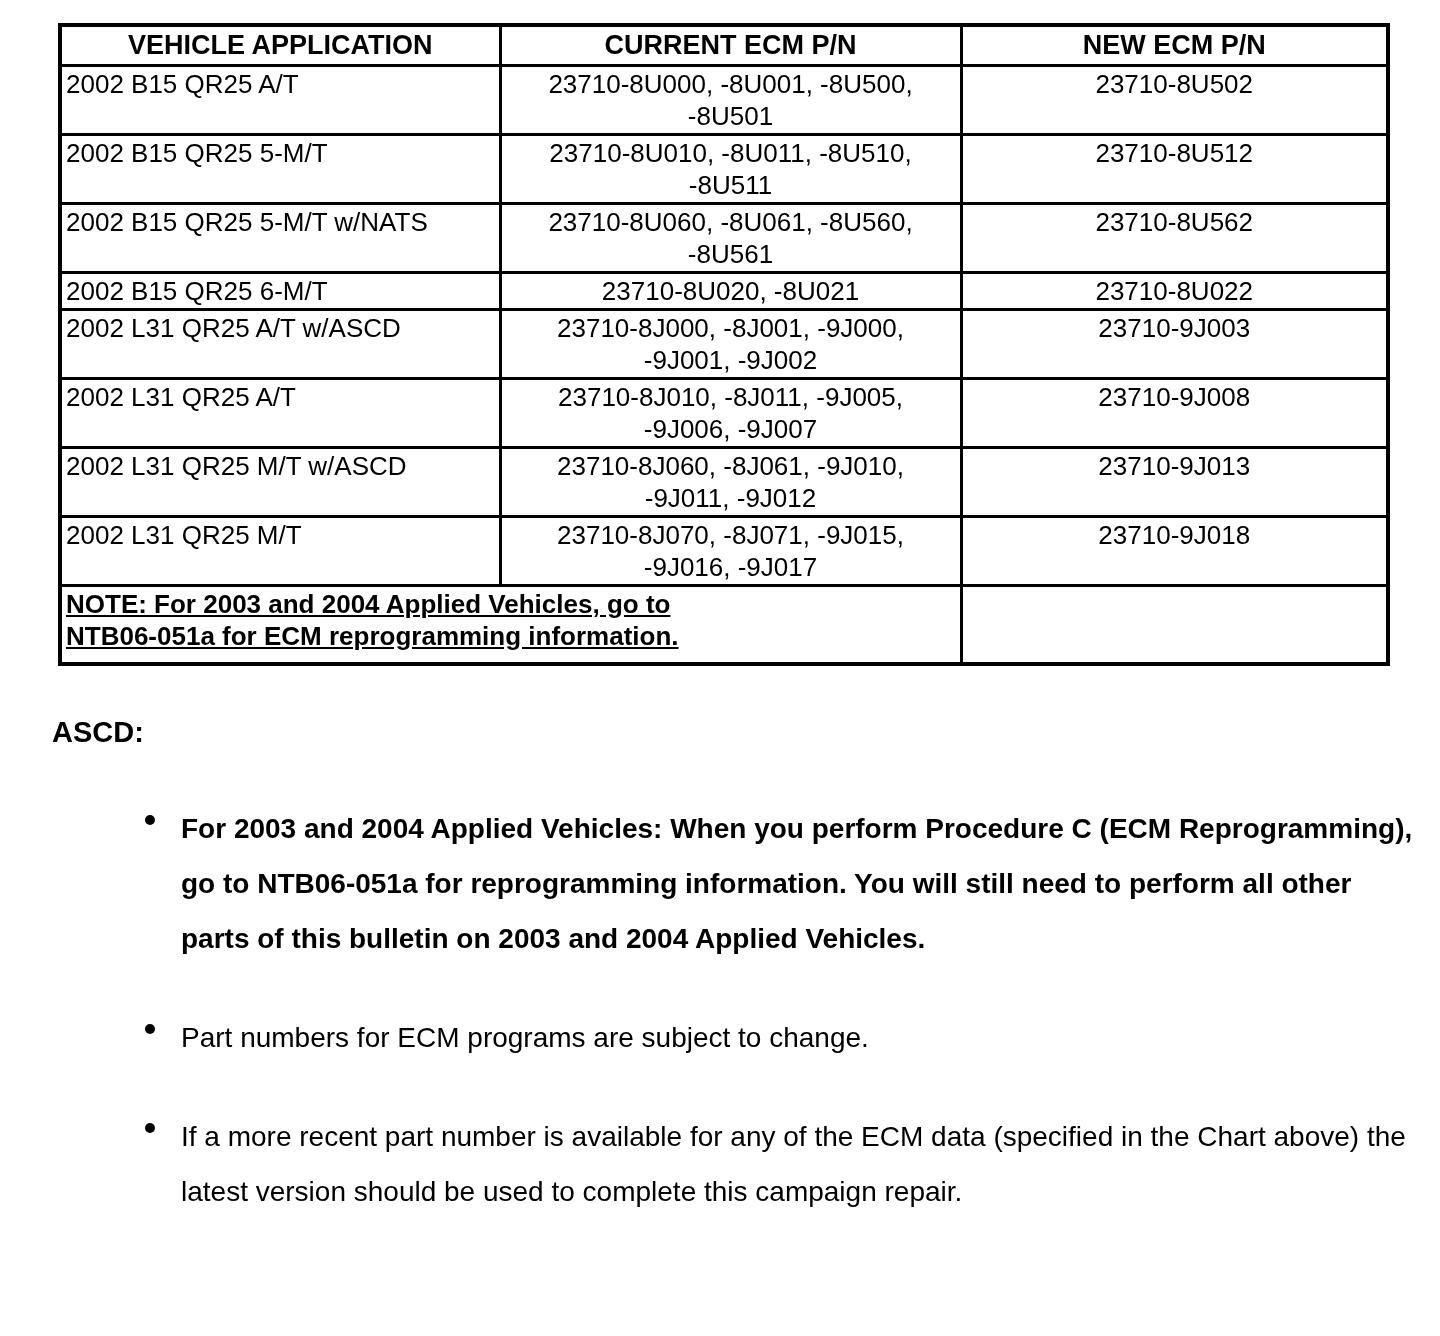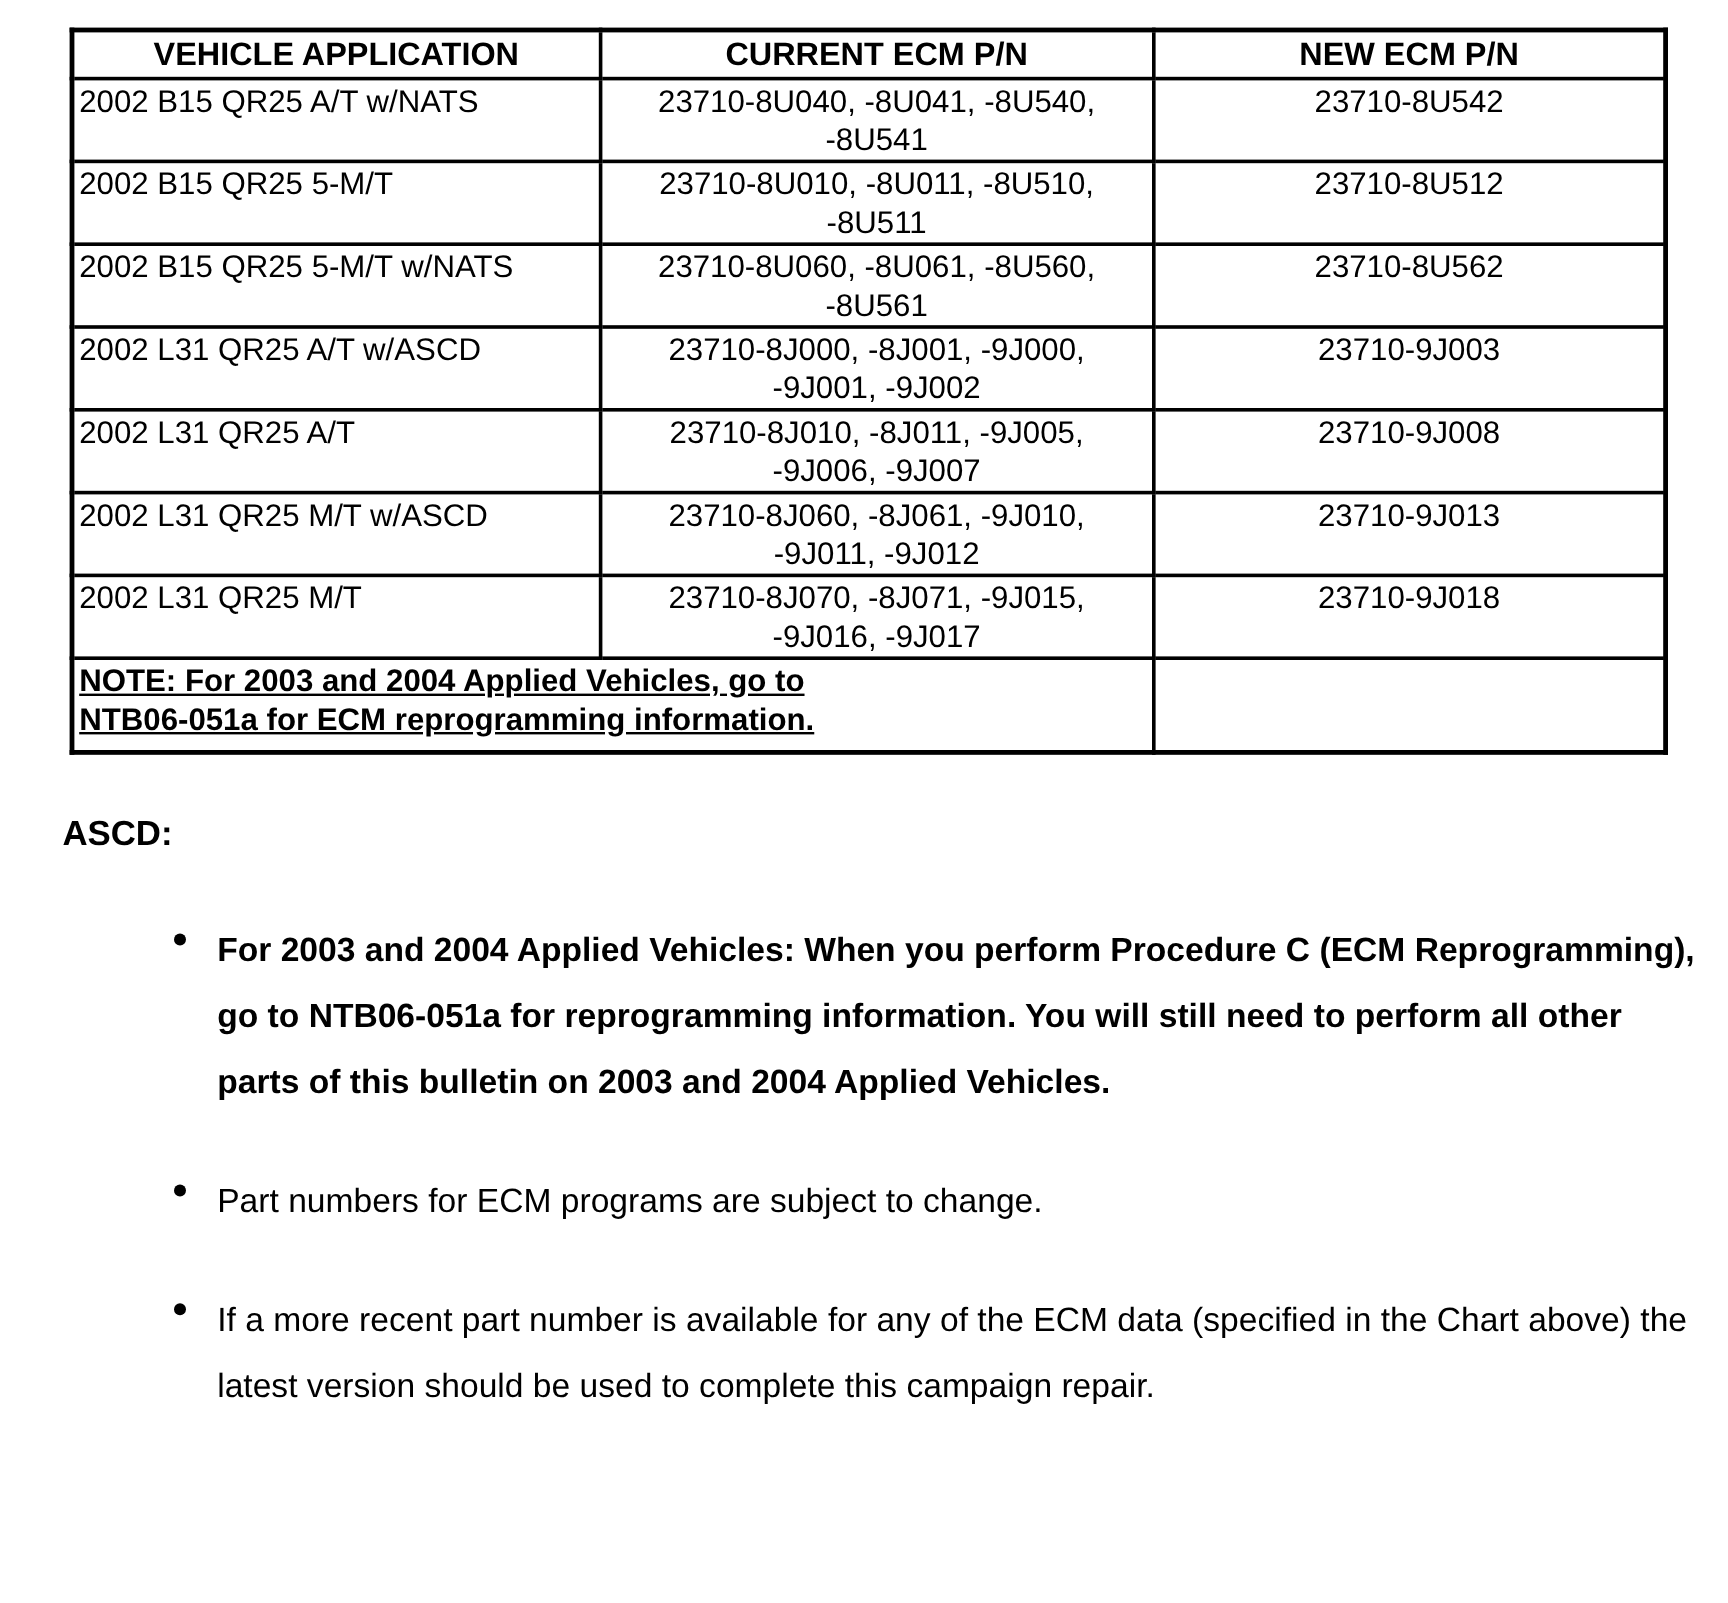--- a/index.html
+++ b/index.html
@@ -101,36 +101,41 @@
     </colgroup>
     <thead>
       <tr>
         <th>VEHICLE APPLICATION</th>
         <th>CURRENT ECM P/N</th>
         <th>NEW ECM P/N</th>
       </tr>
     </thead>
     <tbody>
       <tr class="row-tall">
-        <td class="vehicle-cell">2002 B15 QR25 A/T w/NATS</td>
-        <td class="current-cell">23710-8U040, -8U041, -8U540,
--8U541</td>
-        <td class="new-cell">23710-8U542</td>
+        <td class="vehicle-cell">2002 B15 QR25 A/T</td>
+        <td class="current-cell">23710-8U000, -8U001, -8U500,
+-8U501</td>
+        <td class="new-cell">23710-8U502</td>
       </tr>
       <tr class="row-tall">
         <td class="vehicle-cell">2002 B15 QR25 5-M/T</td>
         <td class="current-cell">23710-8U010, -8U011, -8U510,
 -8U511</td>
         <td class="new-cell">23710-8U512</td>
       </tr>
       <tr class="row-tall">
         <td class="vehicle-cell">2002 B15 QR25 5-M/T w/NATS</td>
         <td class="current-cell">23710-8U060, -8U061, -8U560,
 -8U561</td>
         <td class="new-cell">23710-8U562</td>
+      </tr>
+      <tr class="row-short">
+        <td class="vehicle-cell">2002 B15 QR25 6-M/T</td>
+        <td class="current-cell">23710-8U020, -8U021</td>
+        <td class="new-cell">23710-8U022</td>
       </tr>
       <tr class="row-tall">
         <td class="vehicle-cell">2002 L31 QR25 A/T w/ASCD</td>
         <td class="current-cell">23710-8J000, -8J001, -9J000,
 -9J001, -9J002</td>
         <td class="new-cell">23710-9J003</td>
       </tr>
       <tr class="row-tall">
         <td class="vehicle-cell">2002 L31 QR25 A/T</td>
         <td class="current-cell">23710-8J010, -8J011, -9J005,

